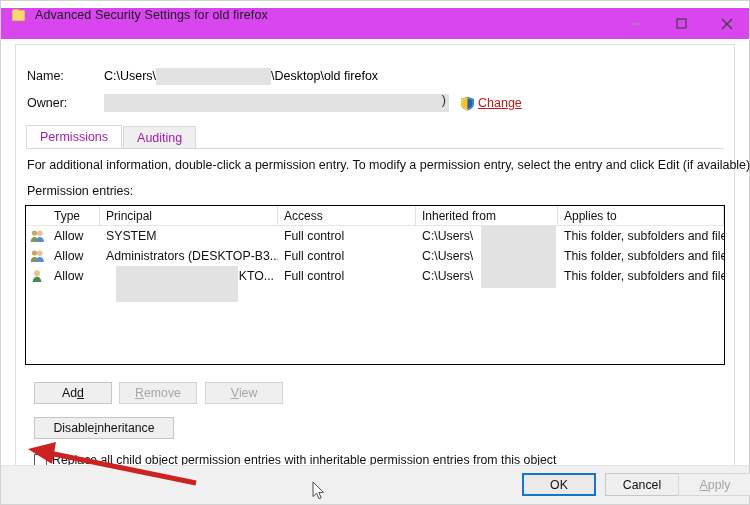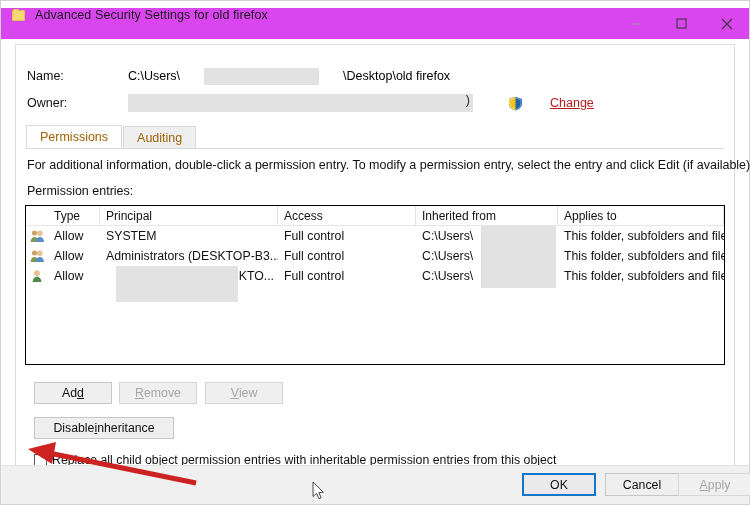--- a/index.html
+++ b/index.html
@@ -106,21 +106,20 @@
     box-sizing: border-box;
     background: #ffffff;
   }
 
   .field-row {
     position: absolute;
     display: flex;
     align-items: center;
     height: 20px;
     font-size: 12.5px;
-    gap: 24px;
   }
   .field-label {
     width: 77px;
     color: #111;
   }
   .redact {
     background: #e2e2e2;
     display: inline-block;
     height: 17px;
   }
@@ -165,21 +164,21 @@
     border-bottom: 1px solid #d9d9d9;
     display: flex;
     align-items: flex-end;
   }
   .tab {
     height: 22px;
     padding: 0 13px;
     display: flex;
     align-items: center;
     font-size: 12.5px;
-    color: #a16207;
+    color: #a21caf;
     background: #efefef;
     border: 1px solid #d9d9d9;
     border-bottom: none;
     box-sizing: border-box;
     margin-right: 1px;
   }
   .tab.active {
     background: #ffffff;
     height: 23px;
     position: relative;

